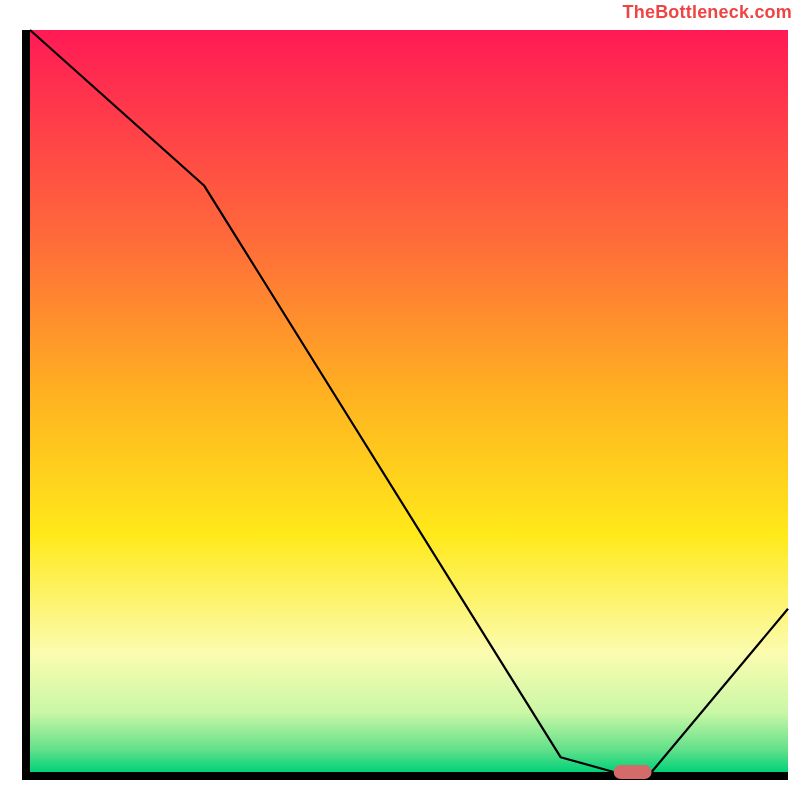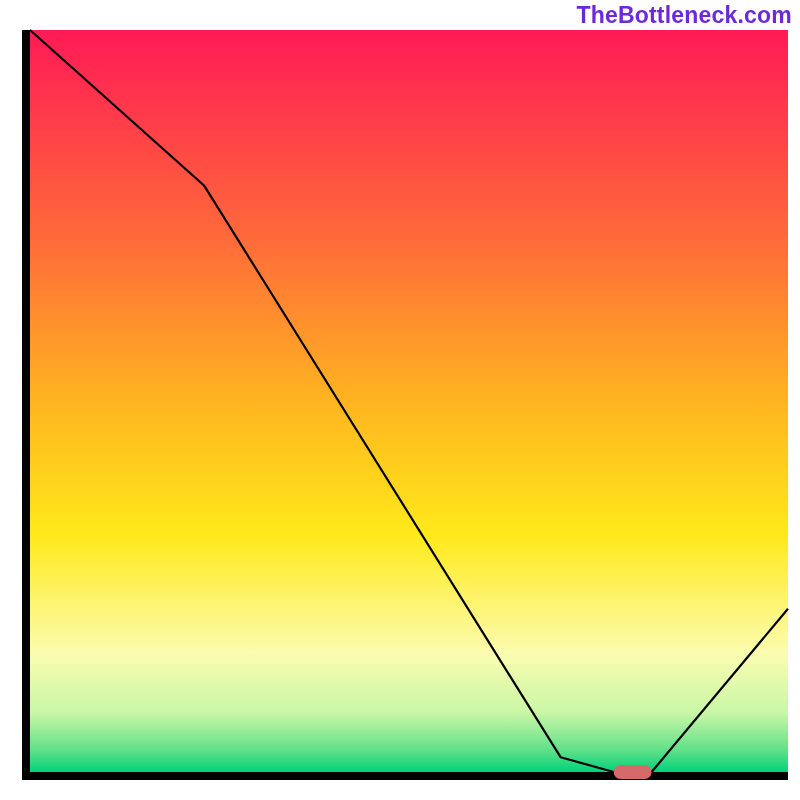--- a/index.html
+++ b/index.html
@@ -12,23 +12,23 @@
   }
   .chart-wrapper {
     position: relative;
     width: 800px;
     height: 800px;
   }
   .watermark {
     position: absolute;
     top: 2px;
     right: 8px;
-    font-size: 23px;
+    font-size: 18px;
     font-weight: 600;
-    color: #6d28d9;
+    color: #ef4444;
     letter-spacing: 0.2px;
     z-index: 10;
   }
   svg.plot {
     position: absolute;
     top: 0;
     left: 0;
   }
 </style>
 </head>

